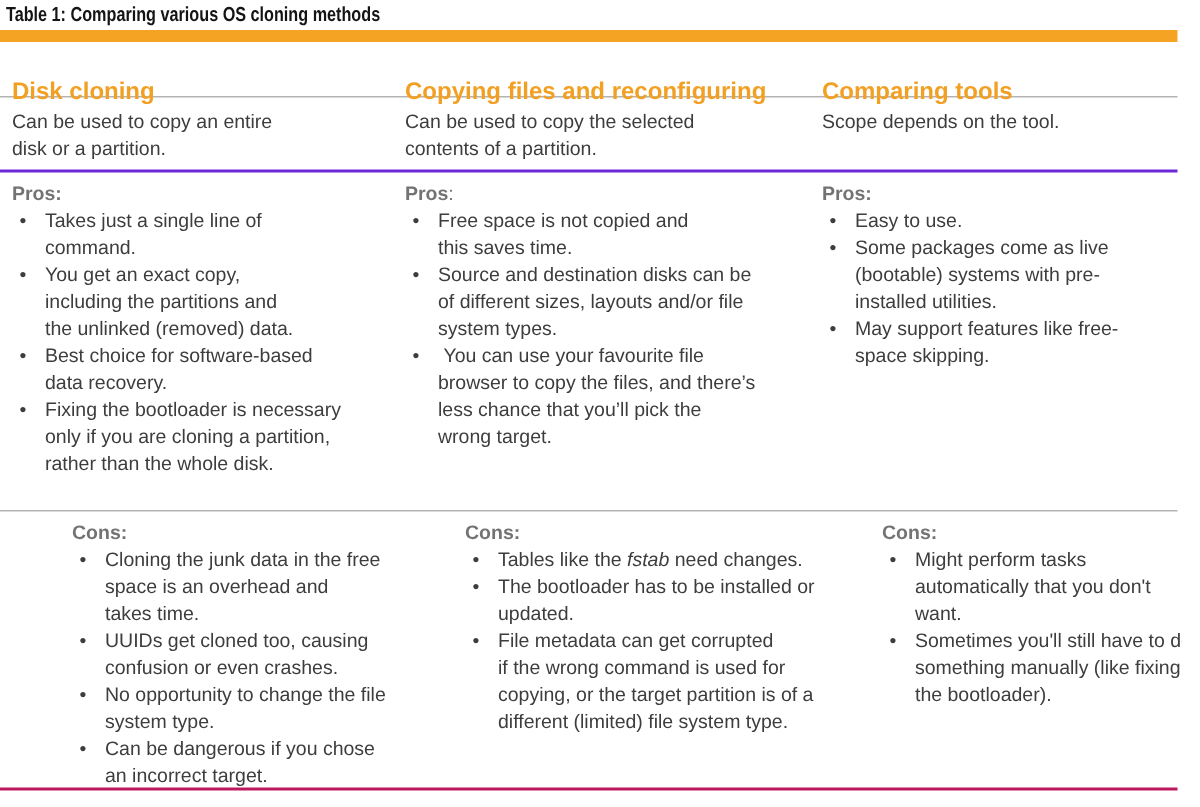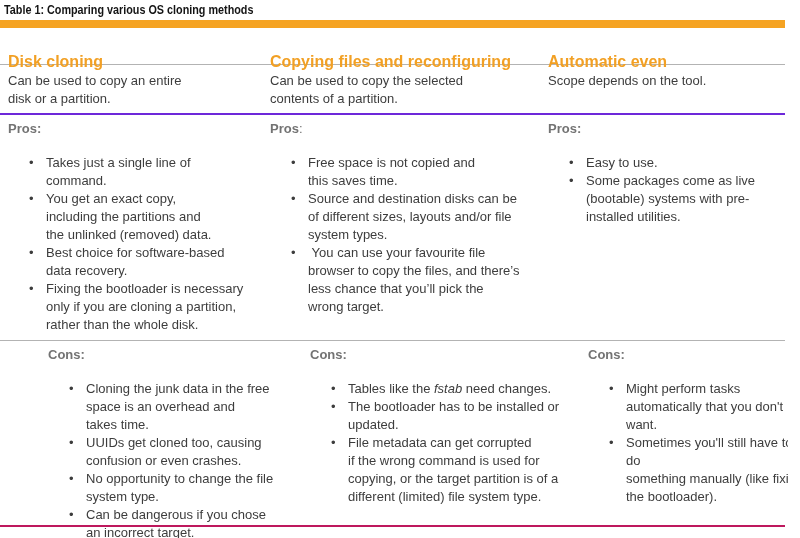--- a/index.html
+++ b/index.html
@@ -56,21 +56,21 @@
     padding-top: 25px;
     font-size: 16px;
     font-weight: bold;
     color: #f2a024;
   }
   .row-desc .cell { padding-top: 7px; }
   .pre { white-space: pre-line; }
   .sec-label { font-weight: bold; color: #737373; }
   .sec-label .colon { font-weight: normal; }
   ul.bullets {
-    margin: 16px;
+    margin: 0;
     padding: 0;
     list-style: none;
   }
   ul.bullets li {
     position: relative;
     padding-left: 22px;
   }
   ul.bullets li::before {
     content: "\2022";
     position: absolute;
@@ -85,21 +85,21 @@
 <div class="page">
 
   <div class="doc-title">Table 1: Comparing various OS cloning methods</div>
   <div class="accent-bar"></div>
 
   <div class="table">
 
     <div class="row row-head">
       <div class="cell">Disk cloning</div>
       <div class="cell">Copying files and reconfiguring</div>
-      <div class="cell">Automatic even</div>
+      <div class="cell">Comparing tools</div>
     </div>
 
     <div class="row row-desc">
       <div class="cell pre">Can be used to copy an entire
 disk or a partition.</div>
       <div class="cell pre">Can be used to copy the selected
 contents of a partition.</div>
       <div class="cell pre">Scope depends on the tool.</div>
     </div>
 
@@ -136,20 +136,22 @@
         </ul>
       </div>
 
       <div class="cell">
         <div class="sec-label">Pros:</div>
         <ul class="bullets">
           <li><span class="pre">Easy to use.</span></li>
           <li><span class="pre">Some packages come as live
 (bootable) systems with pre-
 installed utilities.</span></li>
+          <li><span class="pre">May support features like free-
+space skipping.</span></li>
         </ul>
       </div>
 
     </div>
 
     <div class="row row-cons">
 
       <div class="cell">
         <div class="sec-label">Cons:</div>
         <ul class="bullets">

